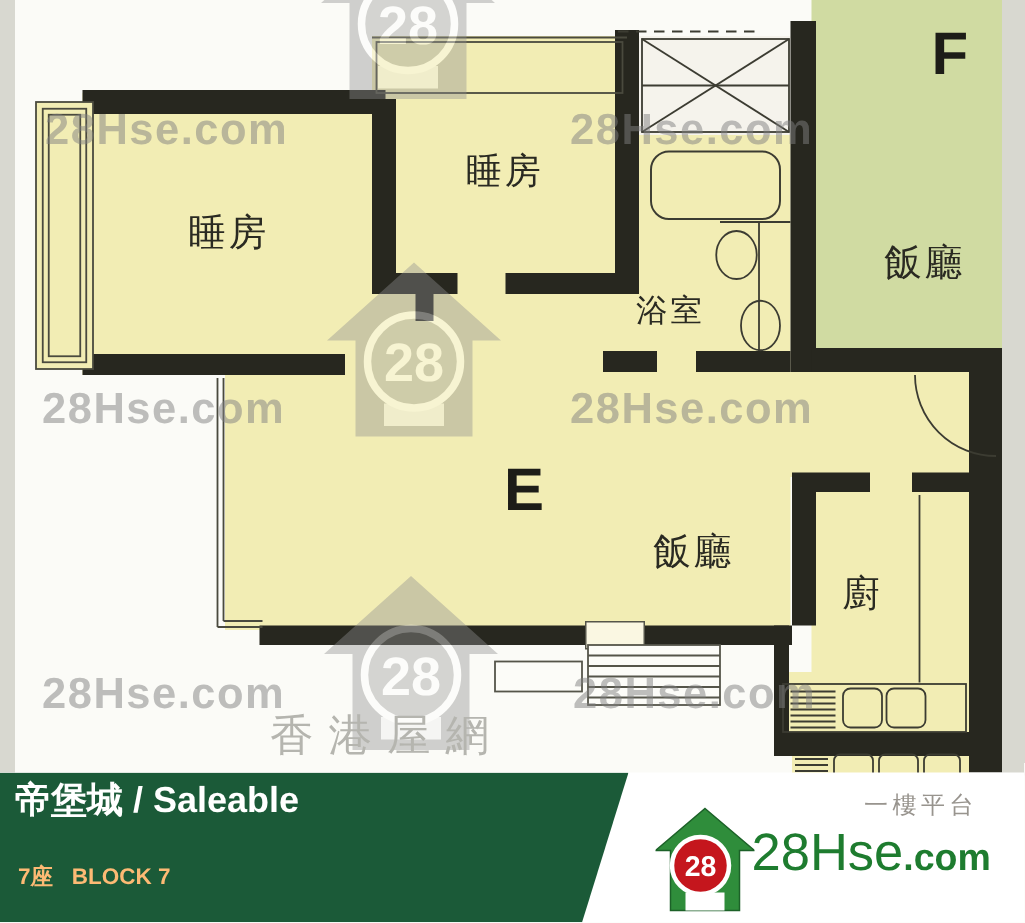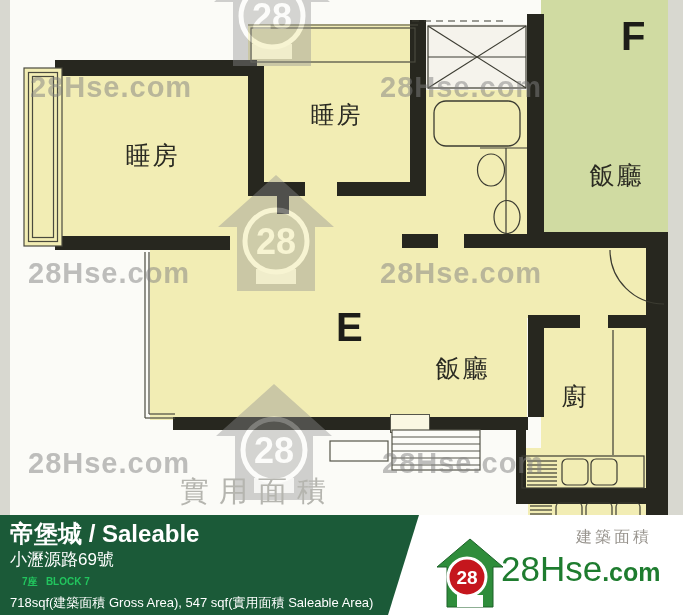--- a/index.html
+++ b/index.html
@@ -14,21 +14,21 @@
   .wm-text{position:absolute;color:rgba(128,128,128,0.5);font-weight:bold;font-size:29px;
            letter-spacing:1px;line-height:1;}
   .platform-label{position:absolute;color:#b5b5af;font-size:29px;letter-spacing:10px;line-height:1;}
   svg.overlay{position:absolute;left:0;top:0;pointer-events:none;}
   .footer{position:absolute;left:0;top:515px;width:683px;height:100px;background:#ffffff;}
   .footer-green{position:absolute;left:0;top:0;width:440px;height:100px;background:#1b5a38;
                 -webkit-clip-path:polygon(0 0,419px 0,388px 100%,0 100%);
                 clip-path:polygon(0 0,419px 0,388px 100%,0 100%);}
   .f-title{position:absolute;left:10px;top:5px;color:#fff;font-size:24px;font-weight:bold;line-height:1.2;}
   .f-addr{position:absolute;left:10px;top:35px;color:#fff;font-size:17px;line-height:1.2;}
-  .f-block{position:absolute;left:22px;top:60px;color:#22c55e;font-size:10px;font-weight:bold;white-space:pre;}
+  .f-block{position:absolute;left:12px;top:60px;color:#fdba74;font-size:15px;font-weight:bold;white-space:pre;}
   .f-area{position:absolute;left:10px;top:79px;color:#fff;font-size:13px;white-space:pre;}
   .brand-cn{position:absolute;left:576px;top:12px;color:#98948e;font-size:16px;letter-spacing:3px;}
   .brand-text{position:absolute;left:501px;top:36px;color:#1e7c2f;line-height:1;white-space:nowrap;}
   .brand-name{font-size:35px;font-weight:normal;}
   .brand-tld{font-size:25px;font-weight:bold;}
 </style>
 </head>
 <body>
 
 <div class="stage">
@@ -163,42 +163,41 @@
     <g opacity="0.40" transform="translate(214,380)">
       <path d="M60 4 L118 56 L99 56 L99 120 L21 120 L21 56 L2 56 Z" fill="#8f8f8f"></path>
       <rect x="40" y="98" width="40" height="15" fill="#ffffff" opacity="0.85"></rect>
       <circle cx="60" cy="70" r="31" fill="#9b9b9b" stroke="#ffffff" stroke-width="5"></circle>
       <text x="60" y="83" text-anchor="middle" font-size="36" font-weight="bold" fill="#ffffff">28</text>
     </g>
   </svg>
 
   <div class="rlabel" style="left:110px;top:143px;width:85px;font-size:25px;">睡房</div>
   <div class="rlabel" style="left:294px;top:103px;width:85px;font-size:24px;">睡房</div>
+  <div class="rlabel" style="left:406px;top:197px;width:82px;font-size:21px;">浴室</div>
   <div class="unit-letter" style="left:336px;top:307px;font-size:40px;">E</div>
   <div class="rlabel" style="left:420px;top:356px;width:85px;font-size:25px;">飯廳</div>
   <div class="rlabel" style="left:554px;top:384px;width:42px;font-size:25px;">廚</div>
   <div class="unit-letter" style="left:621px;top:16px;font-size:40px;">F</div>
   <div class="rlabel" style="left:574px;top:163px;width:85px;font-size:25px;">飯廳</div>
-  <div class="platform-label" style="left:180px;top:477px;width:250px;">實用面積</div>
+  <div class="platform-label" style="left:180px;top:477px;width:250px;">香港屋網</div>
 
   <div class="wm-text" style="left:30px;top:73px;">28Hse.com</div>
   <div class="wm-text" style="left:380px;top:73px;">28Hse.com</div>
   <div class="wm-text" style="left:28px;top:259px;">28Hse.com</div>
   <div class="wm-text" style="left:380px;top:259px;">28Hse.com</div>
   <div class="wm-text" style="left:28px;top:449px;">28Hse.com</div>
   <div class="wm-text" style="left:382px;top:449px;">28Hse.com</div>
 
   <div class="footer">
     <div class="footer-green">
       <div class="f-title">帝堡城 / Saleable</div>
-      <div class="f-addr">小瀝源路69號</div>
       <div class="f-block">7座   BLOCK 7</div>
-      <div class="f-area">718sqf(建築面積 Gross Area), 547 sqf(實用面積 Saleable Area)</div>
     </div>
-    <div class="brand-cn">建築面積</div>
+    <div class="brand-cn">一樓平台</div>
     <svg class="abs" style="left:437px;top:22px;" width="66" height="72" viewBox="0 0 66 72">
       <path d="M33 2 L66 30 L56 30 L56 70 L10 70 L10 30 L0 30 Z" fill="#2f8d3b" stroke="#1c6128" stroke-width="1"></path>
       <rect x="20" y="58" width="26" height="12" fill="#ffffff"></rect>
       <circle cx="30" cy="40" r="19" fill="#c5161d" stroke="#ffffff" stroke-width="3"></circle>
       <text x="30" y="47" text-anchor="middle" font-size="19" font-weight="bold" fill="#ffffff">28</text>
     </svg>
     <div class="brand-text">
       <span class="brand-name">28Hse</span><span class="brand-tld">.com</span>
     </div>
   </div>

